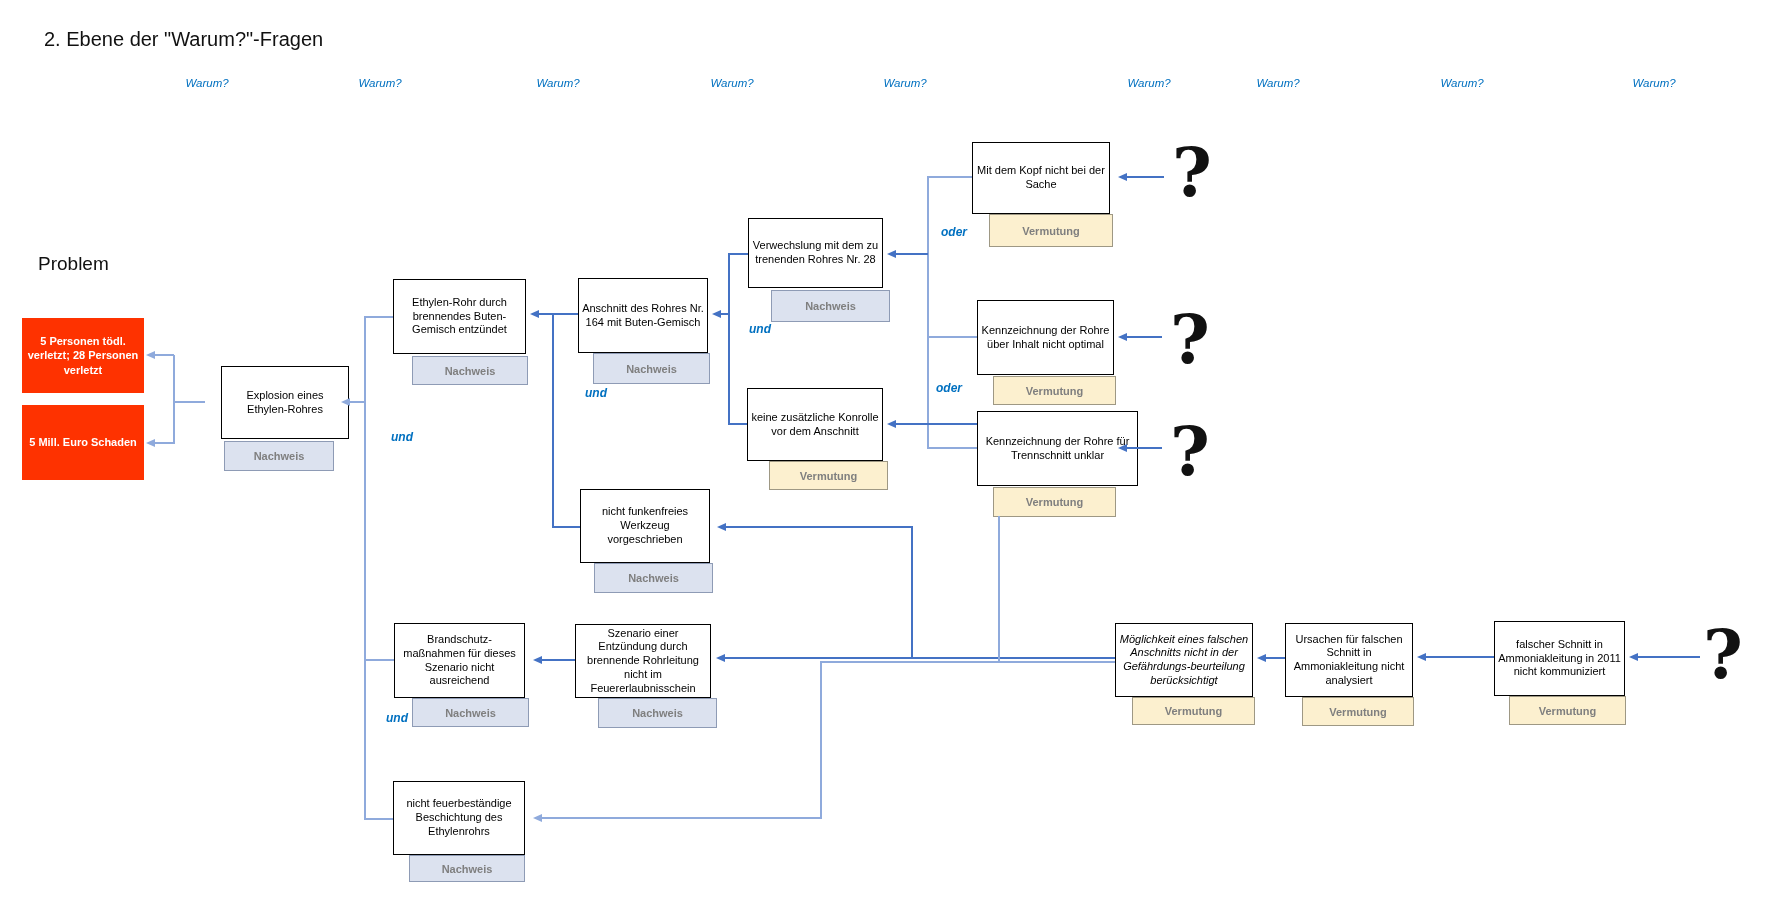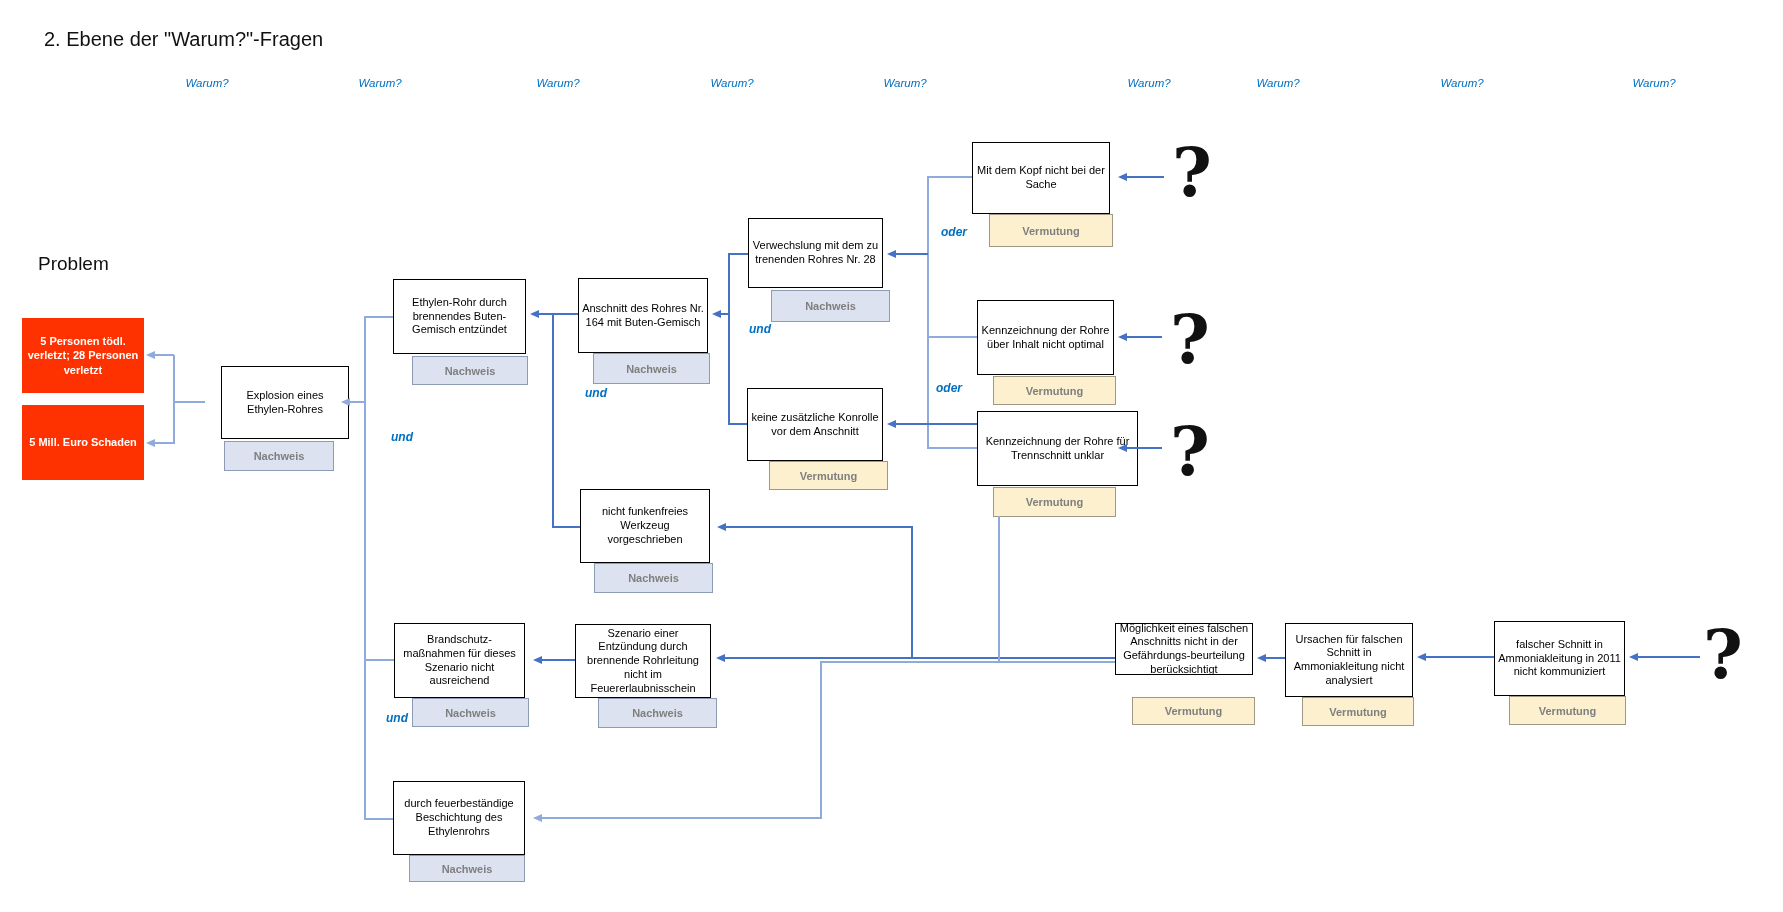--- a/index.html
+++ b/index.html
@@ -84,24 +84,24 @@
 
   <div class="node" style="left:580px;top:489px;width:130px;height:74px;">nicht funkenfreies Werkzeug vorgeschrieben</div>
   <div class="tag nachweis" style="left:594px;top:563px;width:119px;height:30px;">Nachweis</div>
 
   <div class="node" style="left:394px;top:623px;width:131px;height:75px;">Brandschutz-maßnahmen für dieses Szenario nicht ausreichend</div>
   <div class="tag nachweis" style="left:412px;top:698px;width:117px;height:29px;">Nachweis</div>
 
   <div class="node" style="left:575px;top:624px;width:136px;height:74px;">Szenario einer Entzündung durch brennende Rohrleitung nicht im Feuererlaubnisschein</div>
   <div class="tag nachweis" style="left:598px;top:698px;width:119px;height:30px;">Nachweis</div>
 
-  <div class="node" style="left:393px;top:781px;width:132px;height:74px;">durch feuerbeständige Beschichtung des Ethylenrohrs</div>
+  <div class="node" style="left:393px;top:781px;width:132px;height:74px;">nicht feuerbeständige Beschichtung des Ethylenrohrs</div>
   <div class="tag nachweis" style="left:409px;top:855px;width:116px;height:27px;">Nachweis</div>
 
-  <div class="node" style="left:1115px;top:623px;width:138px;height:52px;">Möglichkeit eines falschen Anschnitts nicht in der Gefährdungs-beurteilung berücksichtigt</div>
+  <div class="node" style="left:1115px;top:623px;width:138px;height:74px;font-style:italic;">Möglichkeit eines falschen Anschnitts nicht in der Gefährdungs-beurteilung berücksichtigt</div>
   <div class="tag vermutung" style="left:1132px;top:697px;width:123px;height:28px;">Vermutung</div>
 
   <div class="node" style="left:1285px;top:623px;width:128px;height:74px;">Ursachen für falschen Schnitt in Ammoniakleitung nicht analysiert</div>
   <div class="tag vermutung" style="left:1302px;top:697px;width:112px;height:29px;">Vermutung</div>
 
   <div class="node" style="left:1494px;top:621px;width:131px;height:75px;">falscher Schnitt in Ammoniakleitung in 2011 nicht kommuniziert</div>
   <div class="tag vermutung" style="left:1509px;top:696px;width:117px;height:29px;">Vermutung</div>
 
   <div class="qmark" style="left:1172px;top:138px;">?</div>
   <div class="qmark" style="left:1170px;top:305px;">?</div>

